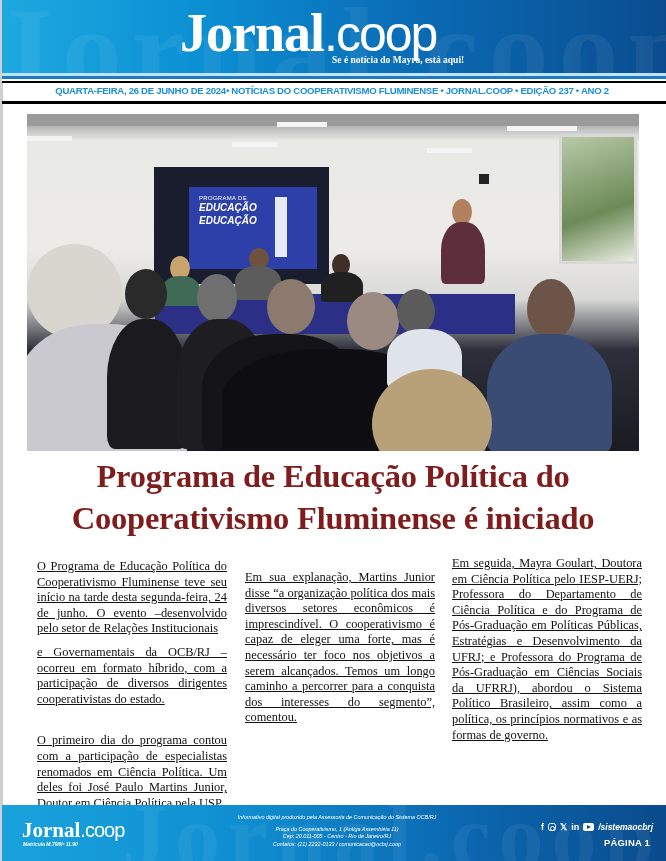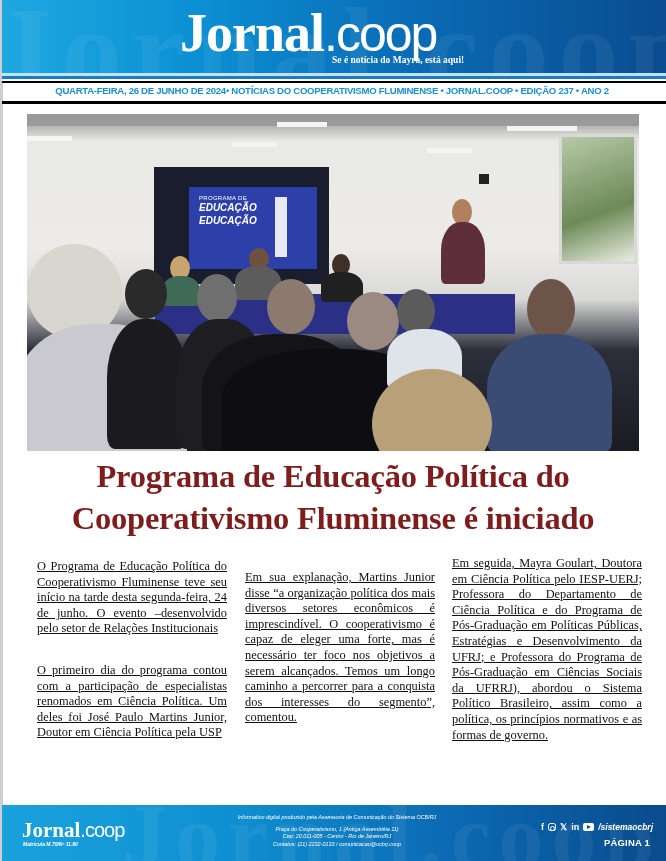--- a/index.html
+++ b/index.html
@@ -174,20 +174,21 @@
   <div class="head" style="left:345px;top:255px;width:120px;height:110px;background:#b8a079;"></div>
 </figure>
 
 <h1 class="headline">
   <span>Programa de Educação Política do</span><br>
   <span>Cooperativismo Fluminense é iniciado</span>
 </h1>
 
 <div class="col col-1">
   <p class="p1">O Programa de Educação Política do Cooperativismo Fluminense teve seu início na tarde desta segunda-feira, 24 de junho. O evento –desenvolvido pelo setor de Relações Institucionais</p>
+  <p class="p2">e Governamentais da OCB/RJ – ocorreu em formato híbrido, com a participação de diversos dirigentes cooperativistas do estado.</p>
   <p class="p3">O primeiro dia do programa contou com a participação de especialistas renomados em Ciência Política. Um deles foi José Paulo Martins Junior, Doutor em Ciência Política pela USP</p>
 </div>
 
 <div class="col col-2">
   <p class="p2">Em sua explanação, Martins Junior disse “a organização política dos mais diversos setores econômicos é imprescindível. O cooperativismo é capaz de eleger uma forte, mas é necessário ter foco nos objetivos a serem alcançados. Temos um longo caminho a percorrer para a conquista dos interesses do segmento”, comentou.</p>
 </div>
 
 <div class="col col-3">
   <p class="p1">Em seguida, Mayra Goulart, Doutora em Ciência Política pelo IESP-UERJ; Professora do Departamento de Ciência Política e do Programa de Pós-Graduação em Políticas Públicas, Estratégias e Desenvolvimento da UFRJ; e Professora do Programa de Pós-Graduação em Ciências Sociais da UFRRJ), abordou o Sistema Político Brasileiro, assim como a política, os princípios normativos e as formas de governo.</p>
 </div>

